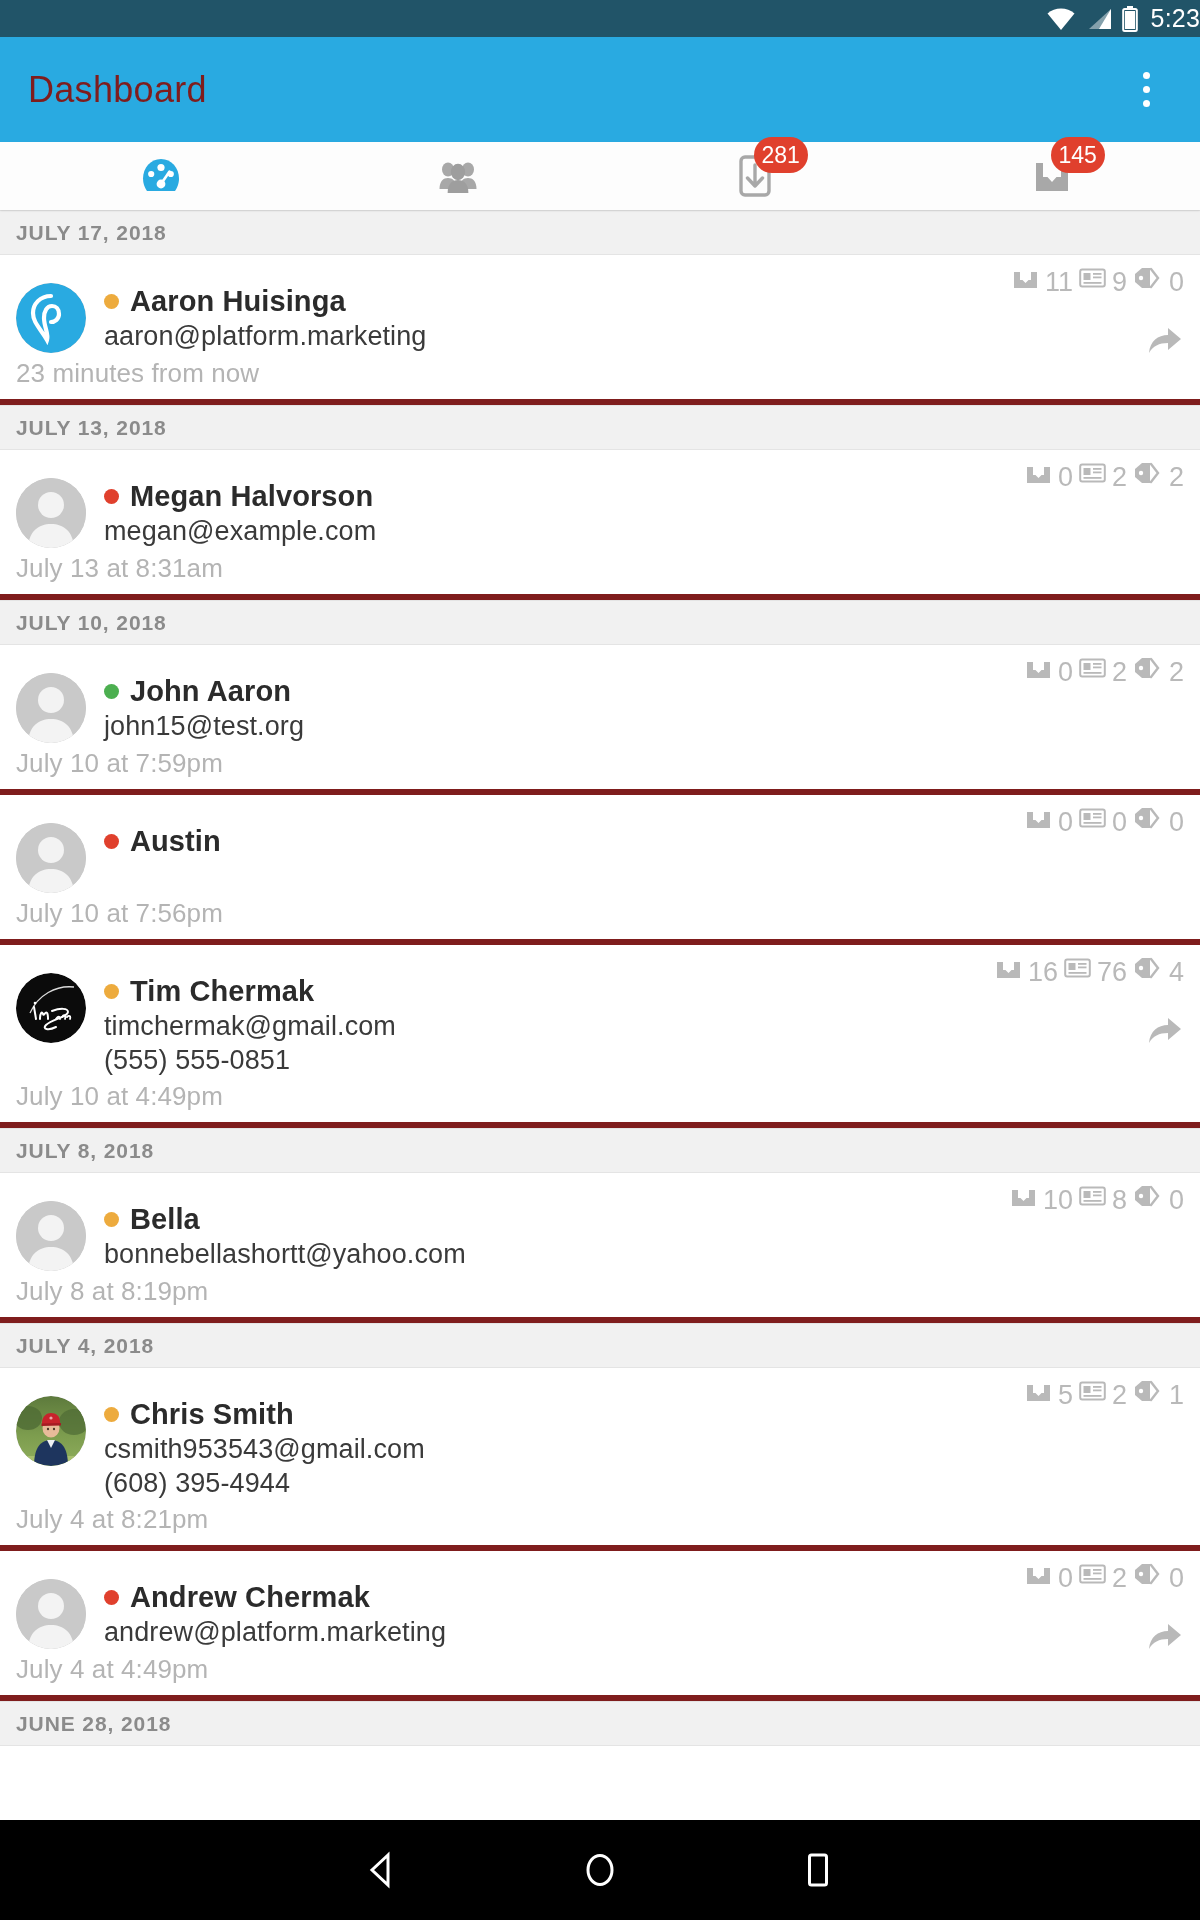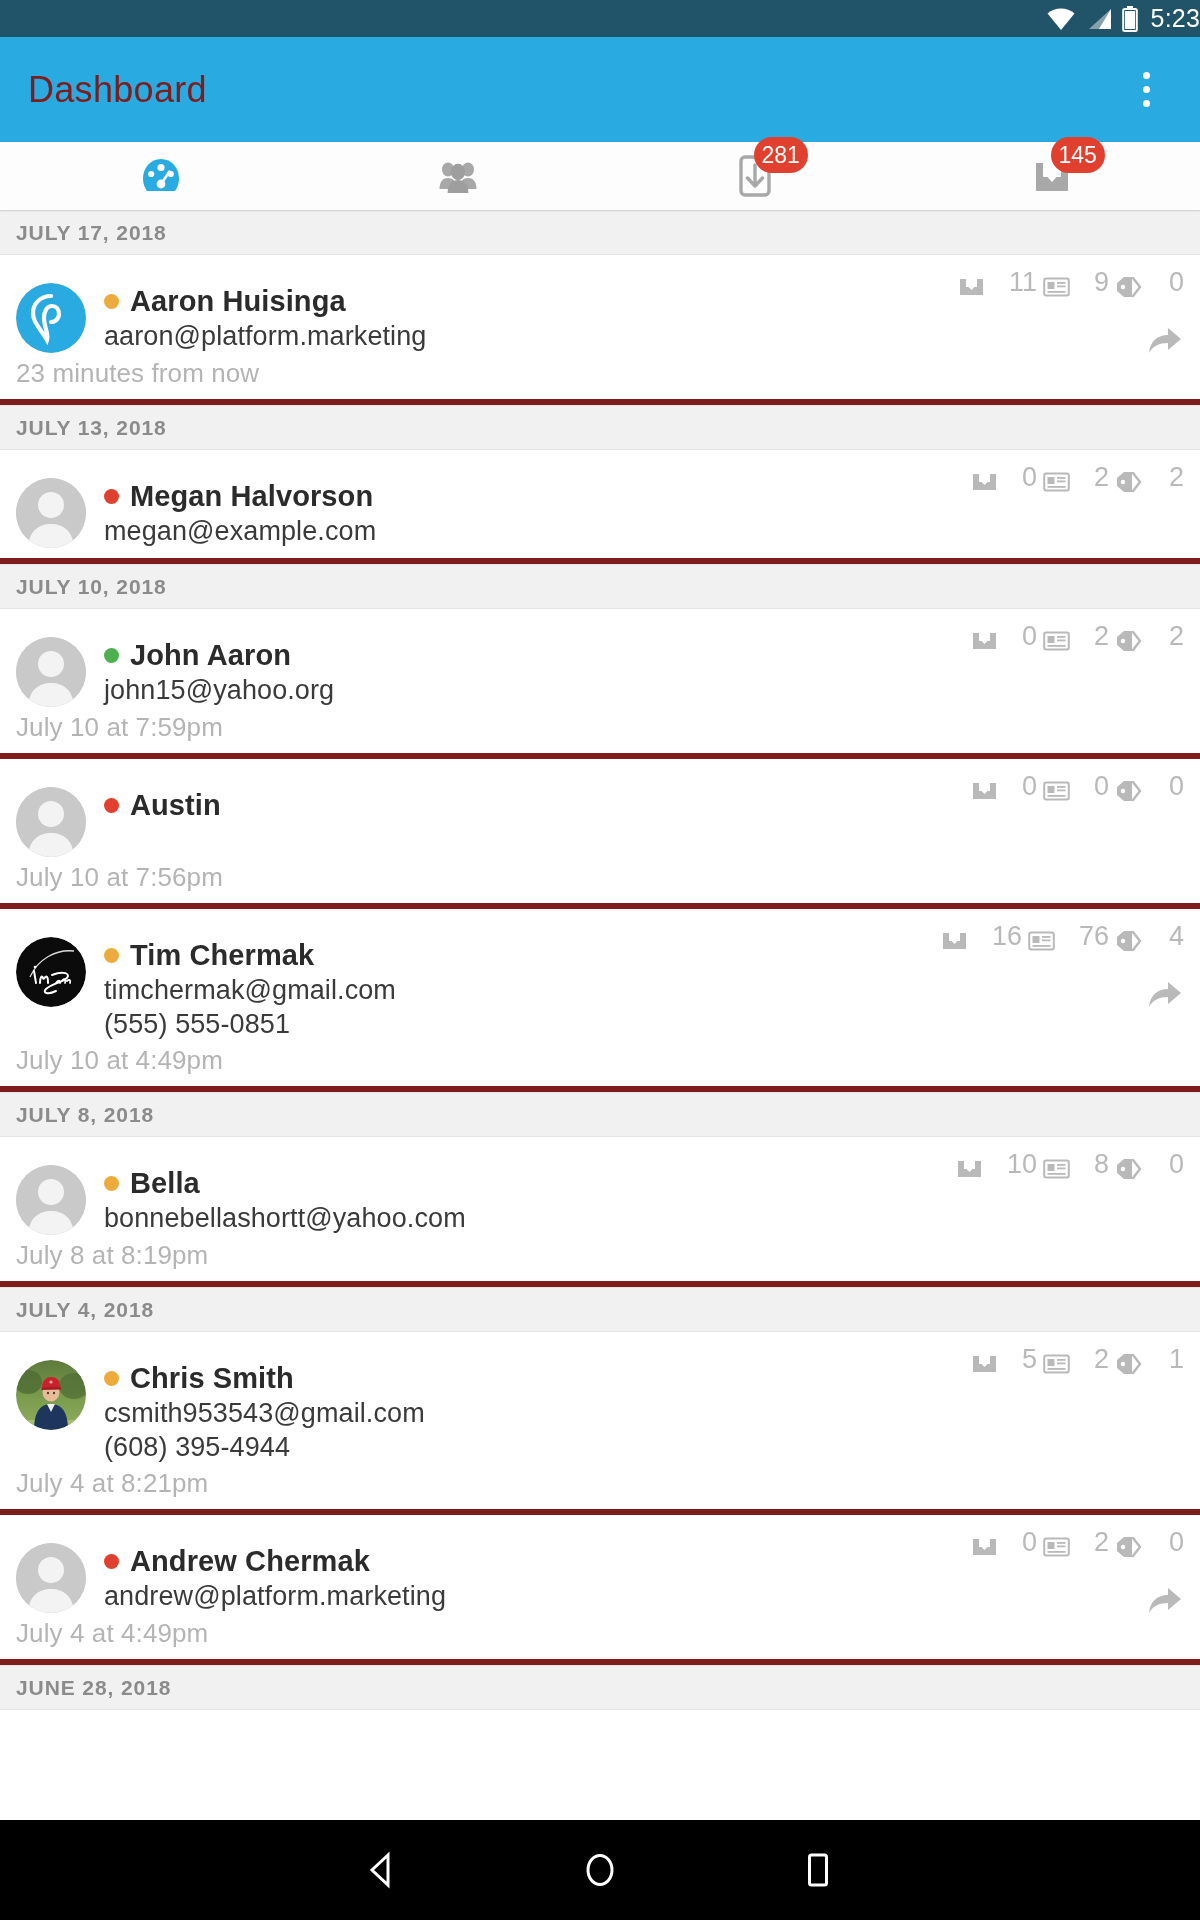--- a/index.html
+++ b/index.html
@@ -63,21 +63,21 @@
   .ident { margin-left: 18px; flex: 1 1 auto; min-width: 0; padding-top: 2px; }
   .name-line { display: flex; align-items: center; }
   .dot { width: 15px; height: 15px; border-radius: 50%; flex: 0 0 15px; margin-right: 11px; }
   .name { font-size: 29px; font-weight: 700; color: #2b2b2b; letter-spacing: .1px; white-space: nowrap; }
   .email { font-size: 27px; color: #3a3a3a; margin-top: 3px; letter-spacing: .1px; white-space: nowrap; }
   .phone { font-size: 27px; color: #3a3a3a; margin-top: 3px; letter-spacing: .1px; white-space: nowrap; }
   .time { font-size: 26px; color: #b4b4b4; margin-top: 5px; letter-spacing: .1px; }
 
   .stats { position: absolute; right: 16px; top: 12px; display: flex; align-items: center;
            gap: 6px; color: #b9b9b9; font-size: 27px; }
-  .stat { display: flex; align-items: flex-end; gap: 24px; }
+  .stat { display: flex; align-items: flex-start; gap: 6px; }
   .stat span { color: #b9b9b9; }
   .reply { position: absolute; right: 16px; top: 70px; width: 38px; height: 34px; }
 
   
   .navbar {
     height: 100px; flex: 0 0 100px; background: #000000;
     display: flex; align-items: center; justify-content: center; gap: 170px;
   }
   .navbtn { width: 48px; height: 48px; display: flex; align-items: center; justify-content: center; cursor: pointer; }
 </style>
@@ -222,20 +222,21 @@
             </svg>
           </div>
           <div class="ident">
             <div class="name-line">
               <span class="dot" style="background:#e0402d"></span>
               <span class="name">Megan Halvorson</span>
             </div>
             <div class="email">megan@example.com</div>
           </div>
         </div>
+        <div class="time">July 13 at 8:31am</div>
         <div class="stats">
           <span class="stat">
             <svg width="27" height="24" viewBox="0 0 27 24">
               <path d="M2 5 L2 21 L25 21 L25 5 L19 5 L19 13 L16.5 13 L13.5 16 L10.5 13 L8 13 L8 5 Z" fill="#b9b9b9"></path>
               <path d="M2 5 L8 5 L8 13 L2 13 Z" fill="#b9b9b9"></path>
             </svg>
             <span>0</span>
           </span>
           <span class="stat">
             <svg width="27" height="22" viewBox="0 0 27 22">
@@ -265,21 +266,21 @@
               <circle cx="35" cy="35" r="35" fill="#c9c9c9"></circle>
               <circle cx="35" cy="27" r="13" fill="#f3f3f3"></circle>
               <path d="M12 72 C12 54 22 46 35 46 C48 46 58 54 58 72 Z" fill="#f3f3f3"></path>
             </svg>
           </div>
           <div class="ident">
             <div class="name-line">
               <span class="dot" style="background:#4caf50"></span>
               <span class="name">John Aaron</span>
             </div>
-            <div class="email">john15@yahoo.org</div>
+            <div class="email">john15@test.org</div>
           </div>
         </div>
         <div class="time">July 10 at 7:59pm</div>
         <div class="stats">
           <span class="stat">
             <svg width="27" height="24" viewBox="0 0 27 24">
               <path d="M2 5 L2 21 L25 21 L25 5 L19 5 L19 13 L16.5 13 L13.5 16 L10.5 13 L8 13 L8 5 Z" fill="#b9b9b9"></path>
               <path d="M2 5 L8 5 L8 13 L2 13 Z" fill="#b9b9b9"></path>
             </svg>
             <span>0</span>

